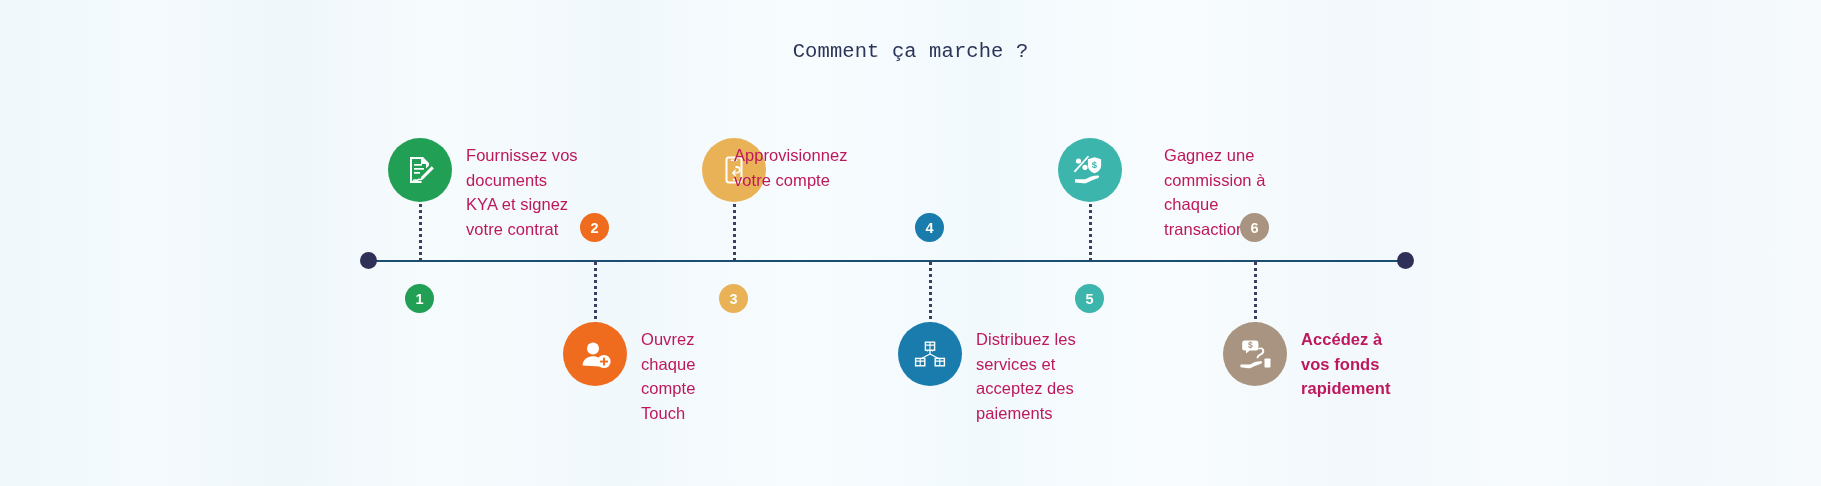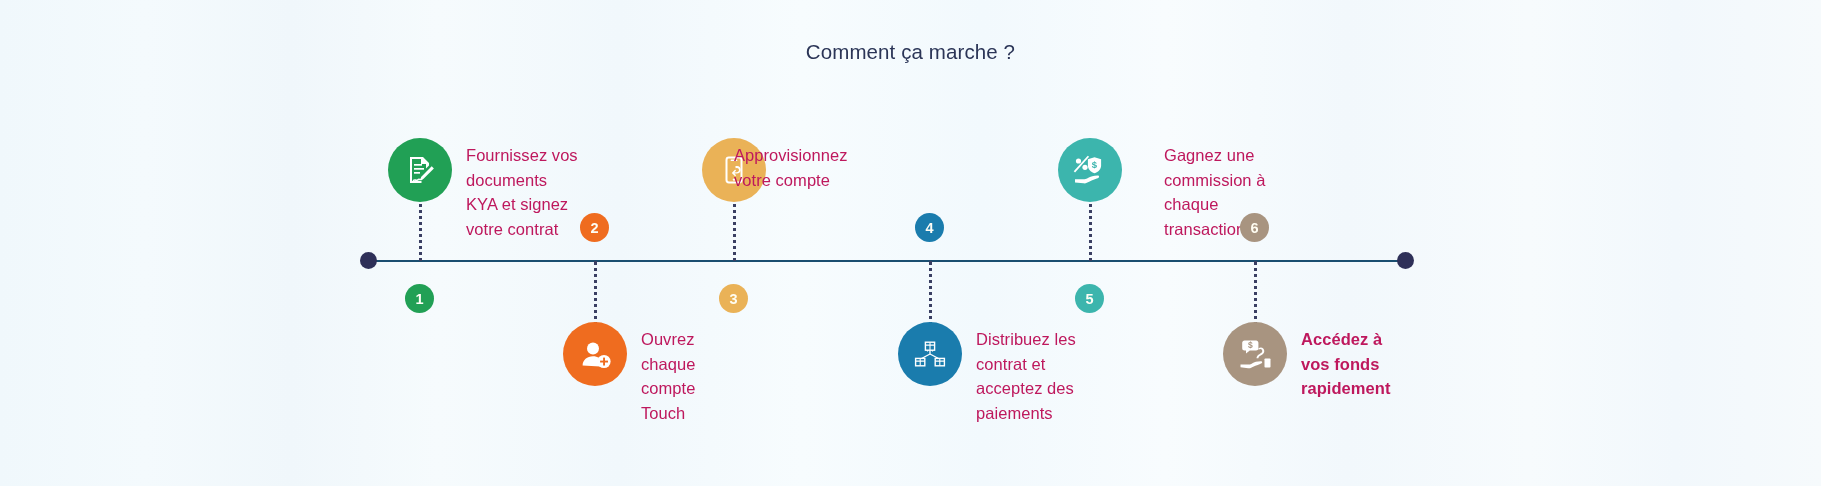--- a/index.html
+++ b/index.html
@@ -30,20 +30,21 @@
   #title {
     position: absolute;
     top: 40px;
     left: 0;
     width: 1821px;
     text-align: center;
     font-size: 20.5px;
     color: #2b3557;
     letter-spacing: 0.1px;
     white-space: nowrap;
+    font-family: Liberation Mono, monospace;
   }
 
   
   #axis-line {
     position: absolute;
     left: 368px;
     top: 260px;
     width: 1038px;
     height: 2px;
     background: #1a4e70;
@@ -185,21 +186,21 @@
           <rect x="12.4" y="4.2" width="9.2" height="8" stroke="#ffffff" stroke-width="1.4" fill="none"></rect>
           <path d="M12.4 7.1h9.2M17 4.2v8M14.5 12.2v1.4M19.5 12.2v1.4" stroke="#ffffff" stroke-width="1.1"></path>
           <rect x="2.6" y="20.4" width="9.2" height="7.4" stroke="#ffffff" stroke-width="1.4" fill="none"></rect>
           <path d="M2.6 23.1h9.2M7.2 20.4v7.4" stroke="#ffffff" stroke-width="1.1"></path>
           <rect x="22.2" y="20.4" width="9.2" height="7.4" stroke="#ffffff" stroke-width="1.4" fill="none"></rect>
           <path d="M22.2 23.1h9.2M26.8 20.4v7.4" stroke="#ffffff" stroke-width="1.1"></path>
         </svg>
       </span>
     </div>
 
-    <div class="step-label" style="left:976px; top:327px; width:118px;">Distribuez les contrat et acceptez des paiements</div>
+    <div class="step-label" style="left:976px; top:327px; width:118px;">Distribuez les services et acceptez des paiements</div>
 
     <div class="step-badge b4" style="left:915px; top:213px; background:#1a7cad;">4</div>
   </div>
 
   <div class="step">
     <div class="stem" style="left:1089px; top:187px; height:74px;"></div>
 
     <div class="step-disc" style="left:1058px; top:138px; background:#3cb5ad;">
       <span>
         <svg width="36" height="32" viewBox="0 0 36 32" fill="none">

